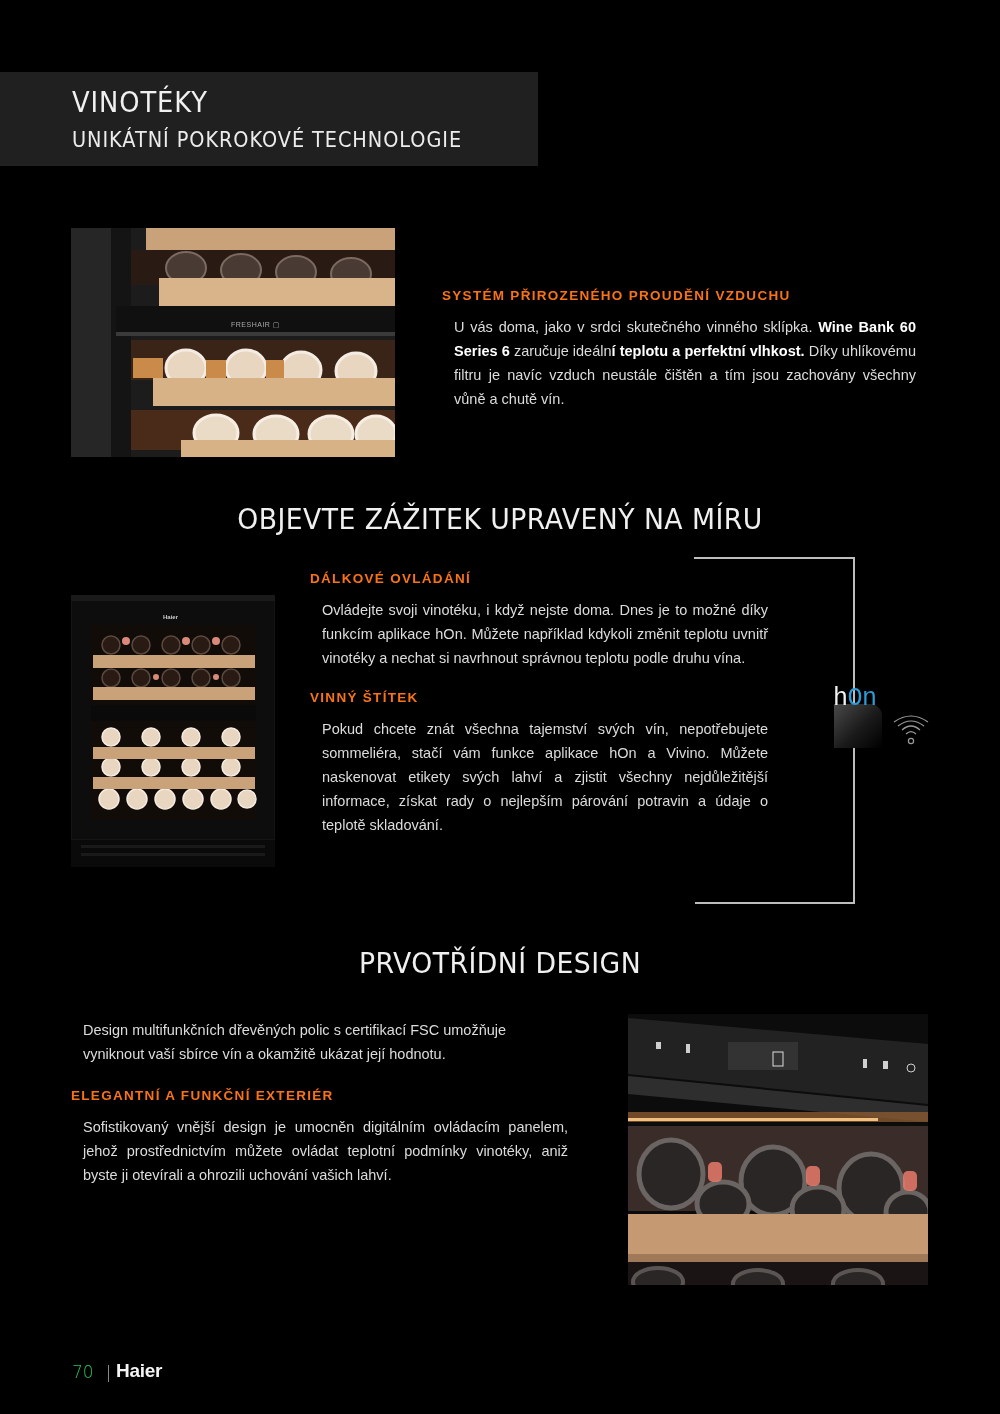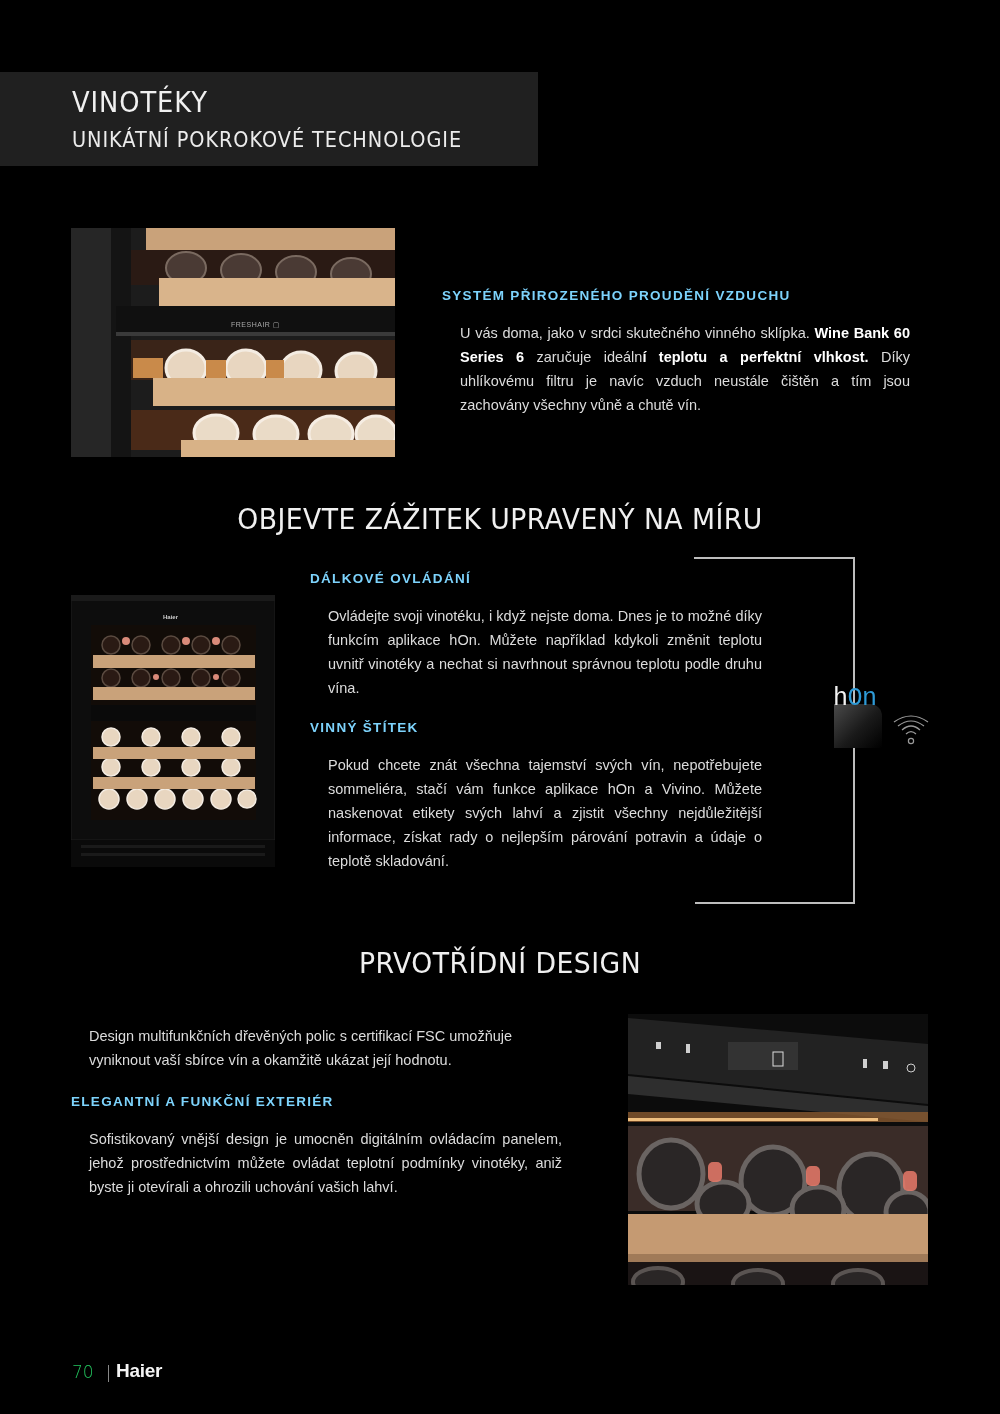--- a/index.html
+++ b/index.html
@@ -21,24 +21,24 @@
     left:72px; top:128px; font-size:21px; letter-spacing:1px; color:#ececec;
     font-family:"DejaVu Sans", sans-serif; transform:scaleX(0.92); transform-origin:left;
   }
 
   
   .photo { overflow:hidden; }
   .photo svg { display:block; }
 
   
   .feature-title {
-    font-weight:bold; font-size:13.5px; letter-spacing:1.3px; color:#7dd3fc; margin:0 0 4px 0;
+    font-weight:bold; font-size:13.5px; letter-spacing:1.3px; color:#f97316; margin:0 0 4px 0;
   }
   .feature-body {
-    font-size:14.5px; line-height:24px; color:#dcdcdc; margin:18px; text-align:justify;
+    font-size:14.5px; line-height:24px; color:#dcdcdc; margin:12px; text-align:justify;
   }
   .feature-body b { color:#fff; }
 
   .section-heading {
     font-family:"DejaVu Sans", sans-serif; font-size:29px; color:#f0f0f0; letter-spacing:0.5px;
     text-align:center; transform:scaleX(0.92);
   }
 
   
   .bracket-top { left:694px; top:557px; width:161px; height:2px; background:#bdbdbd; }

